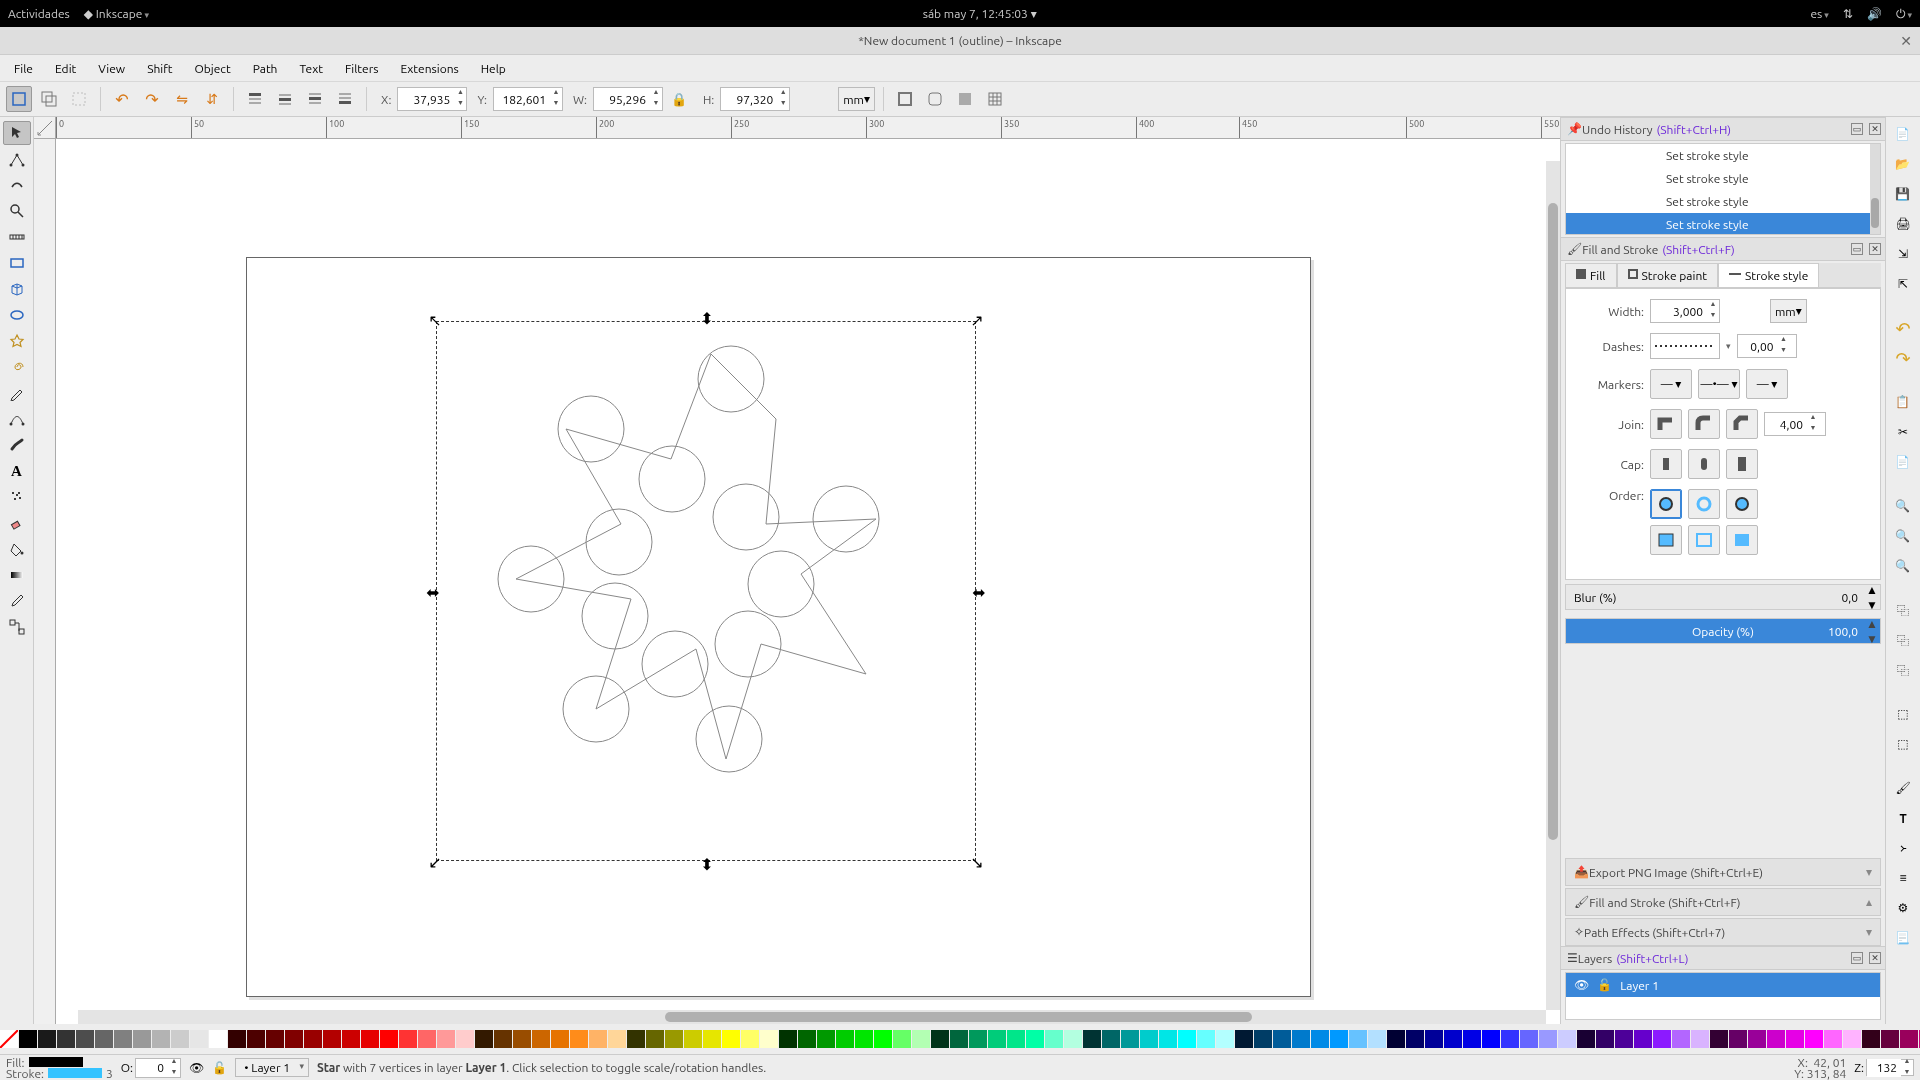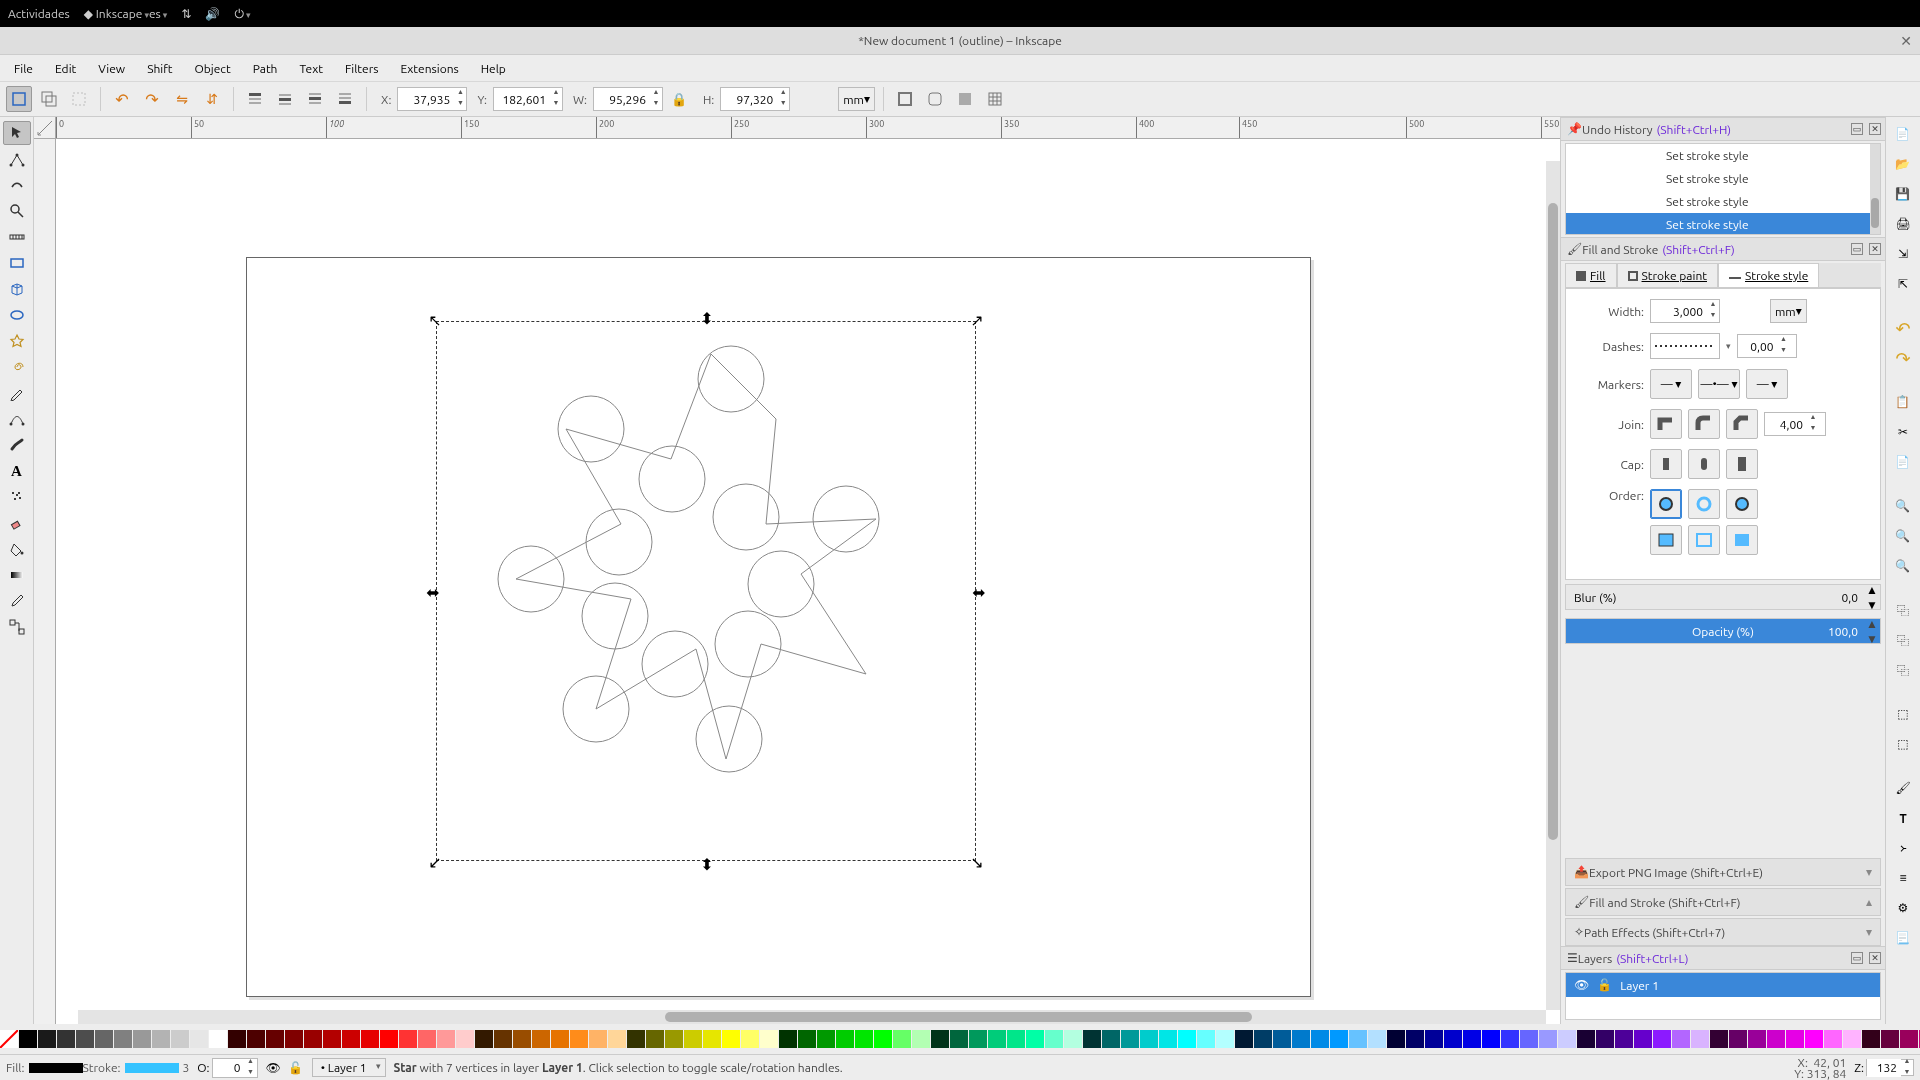--- a/index.html
+++ b/index.html
@@ -63,21 +63,21 @@
 .panel-head .pbtns { position: absolute; right: 4px; display: flex; gap: 6px; }
 .panel-head .pbtns span { width: 12px; height: 12px; border: 1px solid #888; cursor: pointer; font-size: 9px; text-align: center; line-height: 10px; }
 
 .historylist { background: #fff; border: 1px solid #ccc; margin: 2px 4px; height: 92px; overflow: hidden; position: relative; }
 .historylist .row { height: 23px; display: flex; align-items: center; padding-left: 100px; color: #333; }
 .historylist .row.sel { background: #3a87d9; color: #fff; }
 .historylist .sb { position: absolute; right: 0; top: 0; bottom: 0; width: 10px; background: #dcdcdc; }
 .historylist .sb .th { position: absolute; right: 1px; top: 60%; width: 8px; height: 30px; background: #a8a8a8; border-radius: 4px; }
 
 .tabs { display: flex; background: #e3e3e3; border-bottom: 1px solid #ccc; margin: 2px 4px 0; }
-.tabs .tab { padding: 5px 10px; border: 1px solid #ccc; border-bottom: none; background: #ededed; cursor: pointer; display: flex; align-items: center; gap: 4px; text-decoration: underline; }
+.tabs .tab { padding: 5px 10px; border: 1px solid #ccc; border-bottom: none; background: #ededed; cursor: pointer; display: flex; gap: 4px; }
 .tabs .tab.active { background: #fff; }
 .tabs .tab .sq { width: 10px; height: 10px; display: inline-block; }
 
 .strokeform { background: #fff; border: 1px solid #ccc; margin: 0 4px; padding: 10px 10px 14px; }
 .frow { display: flex; align-items: center; margin-bottom: 10px; gap: 6px; }
 .frow .flabel { width: 68px; text-align: right; color: #444; }
 .btngrp { display: flex; gap: 6px; }
 .sqbtn { width: 32px; height: 30px; border: 1px solid #bbb; background: #eee; display: flex; align-items: center; justify-content: center; cursor: pointer; border-radius: 2px; }
 .sqbtn.sel { border-color: #3a87d9; box-shadow: inset 0 0 0 1px #3a87d9; }
 .sqbtn.big { width: 42px; height: 30px; }
@@ -99,38 +99,39 @@
 .cmdcol { width: 35px; background: #ededed; border-left: 1px solid #ccc; display: flex; flex-direction: column; align-items: center; padding: 4px 0; gap: 4px; }
 .cmdcol .c { width: 26px; height: 26px; display: flex; align-items: center; justify-content: center; cursor: pointer; }
 .cmdcol .gap { height: 10px; }
 
 
 .palette { height: 30px; display: flex; align-items: center; overflow: hidden; }
 .palette .sw { width: 18px; height: 18px; flex-shrink: 0; margin-right: 1px; }
 
 
 .status { height: 26px; background: #ededed; display: flex; align-items: center; padding: 0 6px; gap: 8px; border-top: 1px solid #ccc; }
-.fillstroke { display: flex; flex-direction: row; font-size: 10px; line-height: 11px; color: #555; }
+.fillstroke { display: flex; flex-direction: column; font-size: 10px; line-height: 11px; color: #555; }
 .swatch-sm { width: 54px; height: 10px; }
 .layerind { border: 1px solid #bbb; padding: 2px 18px 2px 8px; background: #eee; position: relative; }
 .layerind::after { content: "▾"; position: absolute; right: 4px; font-size: 9px; color: #666; }
 .statustxt { flex: 1; color: #444; }
 .statustxt b { font-weight: bold; }
 .coord { color: #555; text-align: right; line-height: 11px; font-size: 10px; }
 
 svg { display: block; }
 </style>
 </head>
 <body>
 
 <div class="sysbar">
   <div class="left">
     <span>Actividades</span>
     <span class="dropind">◆ <span>Inkscape</span></span>
   </div>
+  <div class="center"><span>sáb may  7, 12:45:03</span> ▾</div>
   <div class="right">
     <span class="dropind">es</span>
     <span>⇅</span>
     <span>🔊</span>
     <span class="dropind">⏻</span>
   </div>
 </div>
 
 <div class="titlebar">
   <div class="title">*New document 1 (outline) – Inkscape</div>
@@ -395,21 +396,21 @@
 
   <div class="canvas-outer">
     <div class="ruler-corner">
       <svg width="22" height="22">
           <path d="M4 18L18 4M4 18h3M4 18v-3" stroke="#888" fill="none"></path>
         </svg>
     </div>
     <div class="ruler-h" id="rulerh">
         <div class="tick" style="left: 0px;">0</div>
         <div class="tick" style="left: 135px;">50</div>
-        <div class="tick" style="left: 270px; font-style: italic;">100</div>
+        <div class="tick" style="left: 270px;">100</div>
         <div class="tick" style="left: 405px;">150</div>
         <div class="tick" style="left: 540px;">200</div>
         <div class="tick" style="left: 675px;">250</div>
         <div class="tick" style="left: 810px;">300</div>
         <div class="tick" style="left: 945px;">350</div>
         <div class="tick" style="left: 1080px;">400</div>
         <div class="tick" style="left: 1183px;">450</div>
         <div class="tick" style="left: 1350px;">500</div>
         <div class="tick" style="left: 1485px;">550</div>
       </div>

